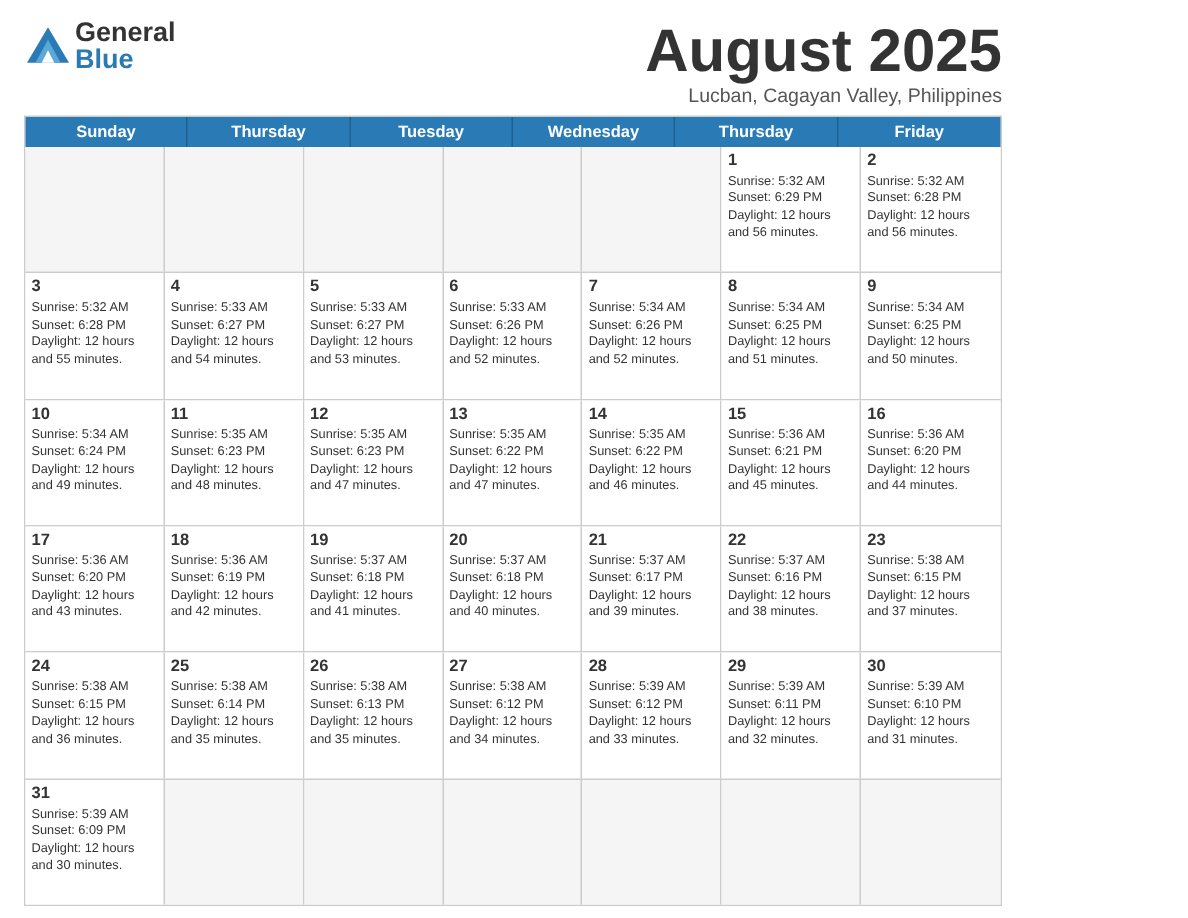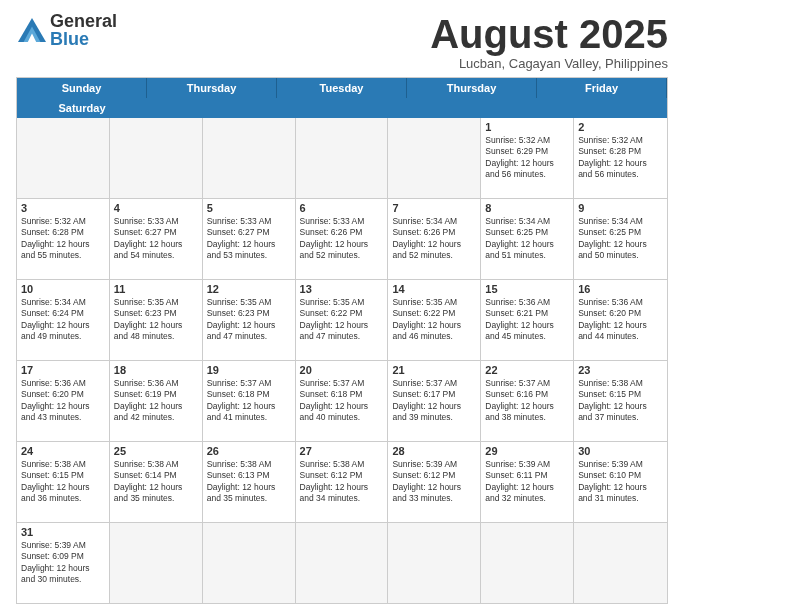--- a/index.html
+++ b/index.html
@@ -53,21 +53,21 @@
       color: #555;
     }
     .calendar {
       flex: 1;
       display: flex;
       flex-direction: column;
       border: 1px solid #ccc;
     }
     .cal-header {
       display: grid;
-      grid-template-columns: repeat(5, 1fr);
+      grid-template-columns: repeat(6, 1fr);
       background: #2a7ab5;
     }
     .cal-header-cell {
       color: #fff;
       font-size: 11px;
       font-weight: bold;
       text-align: center;
       padding: 4px 2px;
       border-right: 1px solid #1e6090;
     }
@@ -128,23 +128,23 @@
       <div class="month-year">August 2025</div>
       <div class="location">Lucban, Cagayan Valley, Philippines</div>
     </div>
   </div>
 
   <div class="calendar">
     <div class="cal-header" id="cal-header">
         <div class="cal-header-cell">Sunday</div>
         <div class="cal-header-cell">Thursday</div>
         <div class="cal-header-cell">Tuesday</div>
+        <div class="cal-header-cell">Wednesday</div>
         <div class="cal-header-cell">Thursday</div>
         <div class="cal-header-cell">Friday</div>
-        <div class="cal-header-cell">Saturday</div>
       </div>
     <div class="cal-body" id="cal-body">
         <div class="cal-row">
           <div class="cal-cell empty"></div>
           <div class="cal-cell empty"></div>
           <div class="cal-cell empty"></div>
           <div class="cal-cell empty"></div>
           <div class="cal-cell empty"></div>
           <div class="cal-cell">
             <span class="day-num">1</span>

